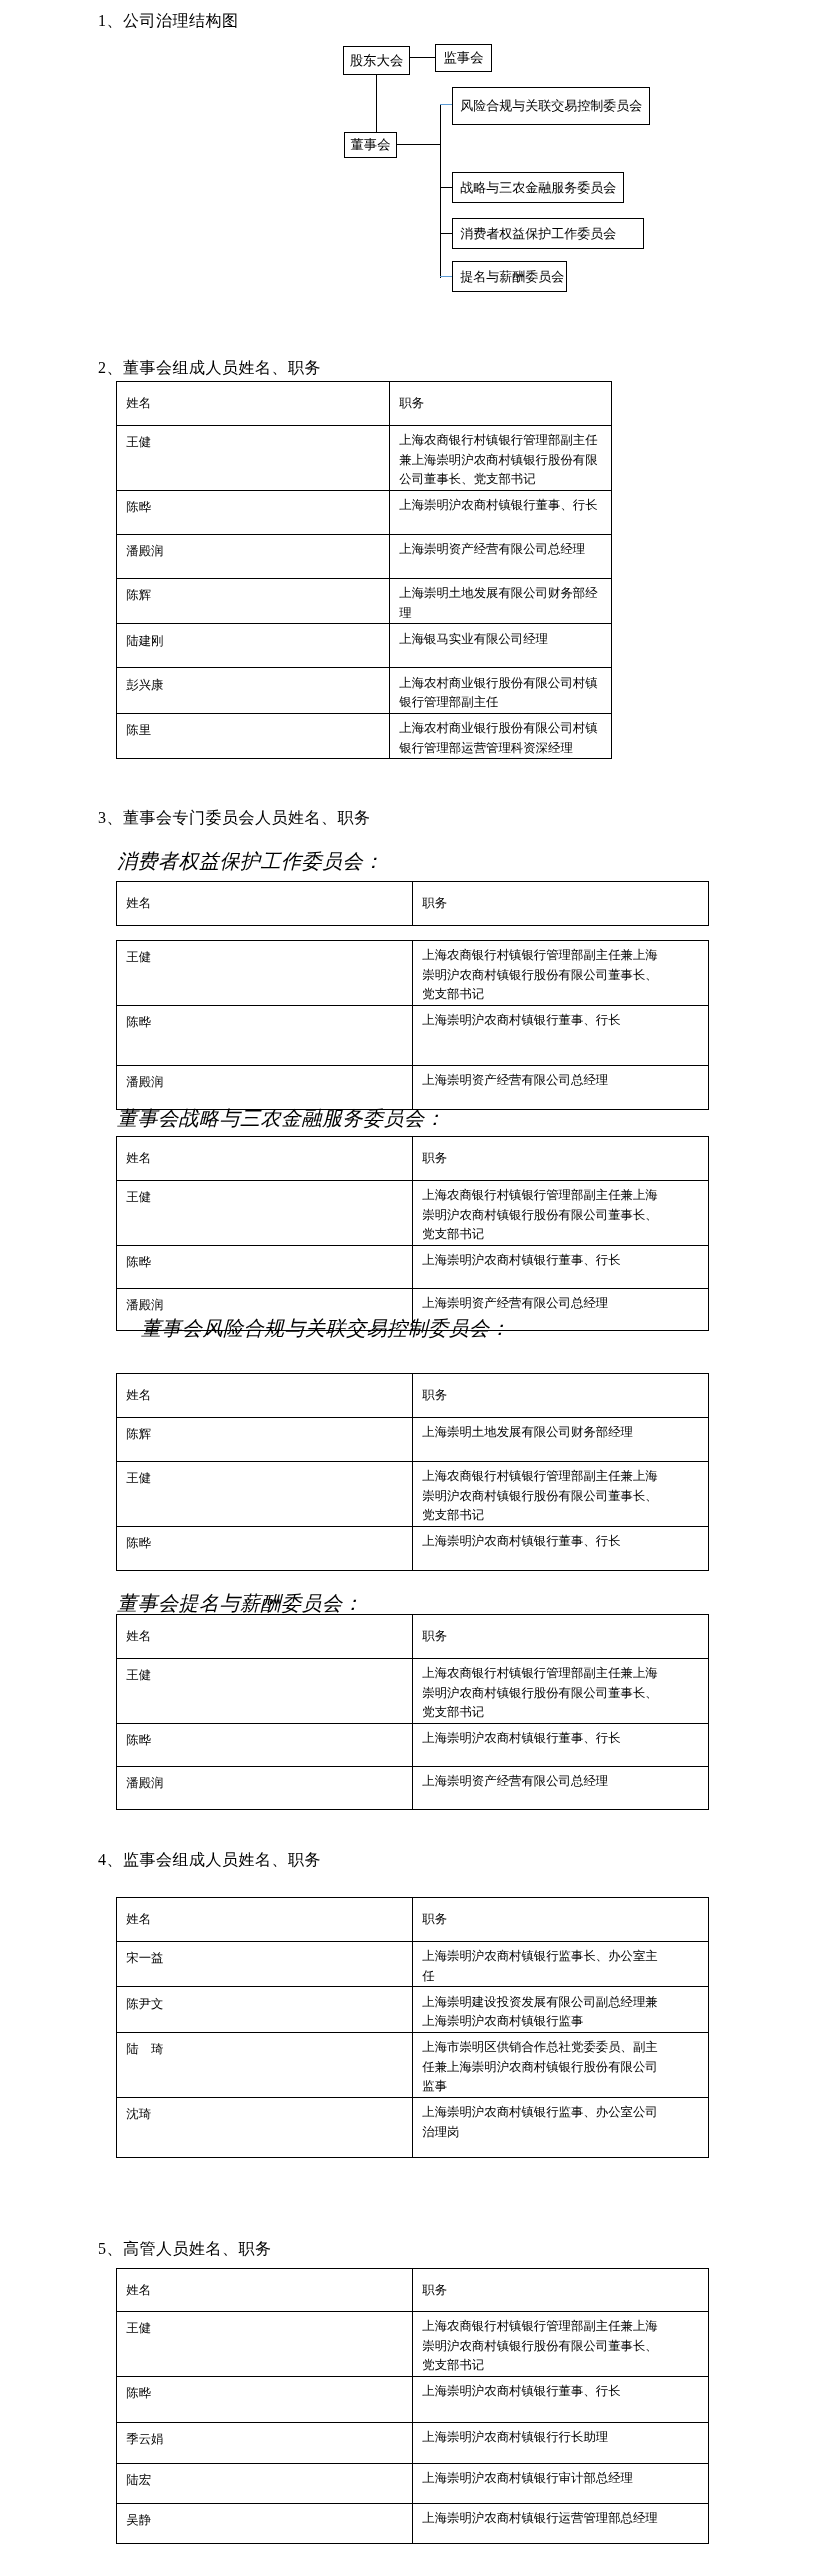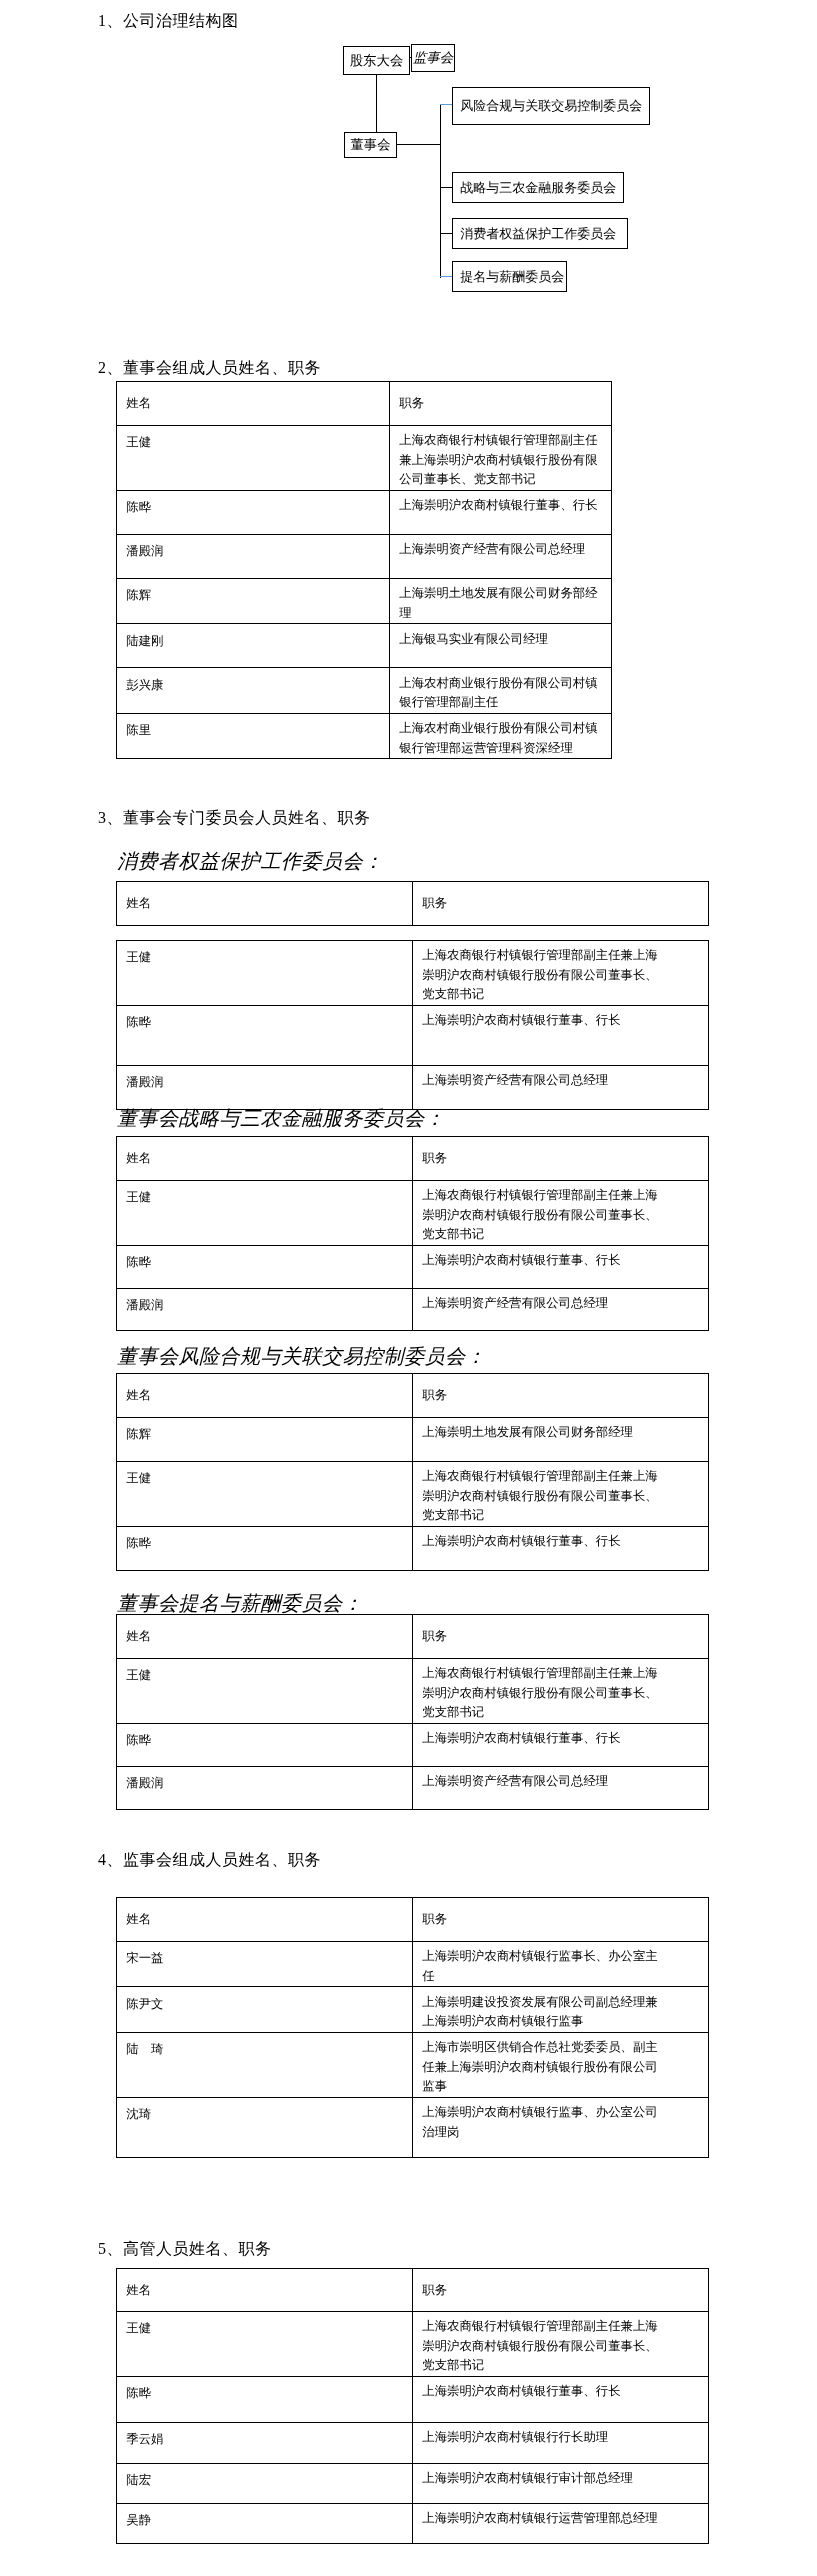--- a/index.html
+++ b/index.html
@@ -30,34 +30,34 @@
   <div id="gov-chart" class="chart">
       <div class="hline" style="left: 410px; top: 57px; width: 26px; height: 1px; background: rgb(0, 0, 0);"></div>
       <div class="vline" style="left: 376px; top: 73px; width: 1px; height: 59px; background: rgb(0, 0, 0);"></div>
       <div class="hline" style="left: 397px; top: 144px; width: 44px; height: 1px; background: rgb(0, 0, 0);"></div>
       <div class="vline" style="left: 440px; top: 104px; width: 1px; height: 174px; background: rgb(0, 0, 0);"></div>
       <div class="hline" style="left: 440px; top: 104px; width: 12.4px; height: 1px; background: rgb(91, 155, 213);"></div>
       <div class="hline" style="left: 440px; top: 187px; width: 12.4px; height: 1px; background: rgb(0, 0, 0);"></div>
       <div class="hline" style="left: 440px; top: 233px; width: 12.4px; height: 1px; background: rgb(0, 0, 0);"></div>
       <div class="hline" style="left: 440px; top: 276px; width: 12.4px; height: 1px; background: rgb(91, 155, 213);"></div>
       <div class="gbox center" style="left: 343px; top: 46px; width: 67px; height: 29px;">股东大会</div>
-      <div class="gbox center" style="left: 411px; top: 44px; width: 44px; height: 28px; font-style: italic;">监事会</div>
+      <div class="gbox center" style="left: 435px; top: 44px; width: 57px; height: 28px;">监事会</div>
       <div class="gbox center" style="left: 344px; top: 132px; width: 53px; height: 26px;">董事会</div>
       <div class="gbox leftpad" style="left: 452px; top: 87px; width: 198px; height: 38px;">风险合规与关联交易控制委员会</div>
       <div class="gbox leftpad" style="left: 452px; top: 172px; width: 172px; height: 31px;">战略与三农金融服务委员会</div>
-      <div class="gbox leftpad" style="left: 452px; top: 218px; width: 176px; height: 31px;">消费者权益保护工作委员会</div>
+      <div class="gbox leftpad" style="left: 452px; top: 218px; width: 192px; height: 31px;">消费者权益保护工作委员会</div>
       <div class="gbox leftpad" style="left: 452px; top: 261px; width: 115px; height: 31px;">提名与薪酬委员会</div>
     </div>
 
   <div class="heading" style="top:358px;">2、董事会组成人员姓名、职务</div>
 
   <div class="heading" style="top:808px;">3、董事会专门委员会人员姓名、职务</div>
   <div class="sublabel" style="top:848px;">消费者权益保护工作委员会：</div>
   <div class="sublabel" style="top:1105px;">董事会战略与三农金融服务委员会：</div>
-  <div class="sublabel" style="top:1343px;">董事会风险合规与关联交易控制委员会：</div>
+  <div class="sublabel" style="top:1315px;margin-left:24px;">董事会风险合规与关联交易控制委员会：</div>
   <div class="sublabel" style="top:1590px;">董事会提名与薪酬委员会：</div>
 
   <div class="heading" style="top:1850px;">4、监事会组成人员姓名、职务</div>
   <div class="heading" style="top:2239px;">5、高管人员姓名、职务</div>
 
   <div id="org-chart" class="chart"></div>
 <table class="doc-table narrow" style="left: 116px; top: 381px; width: 495px;">
       <colgroup>
         <col style="width: 273px;">
         <col style="width: 222px;">

